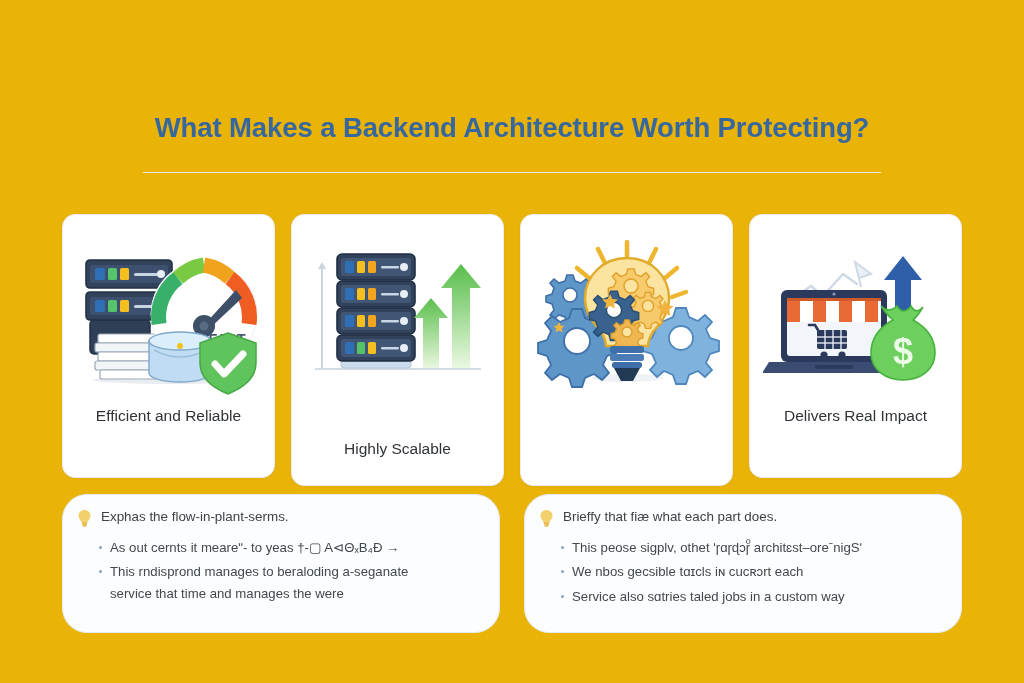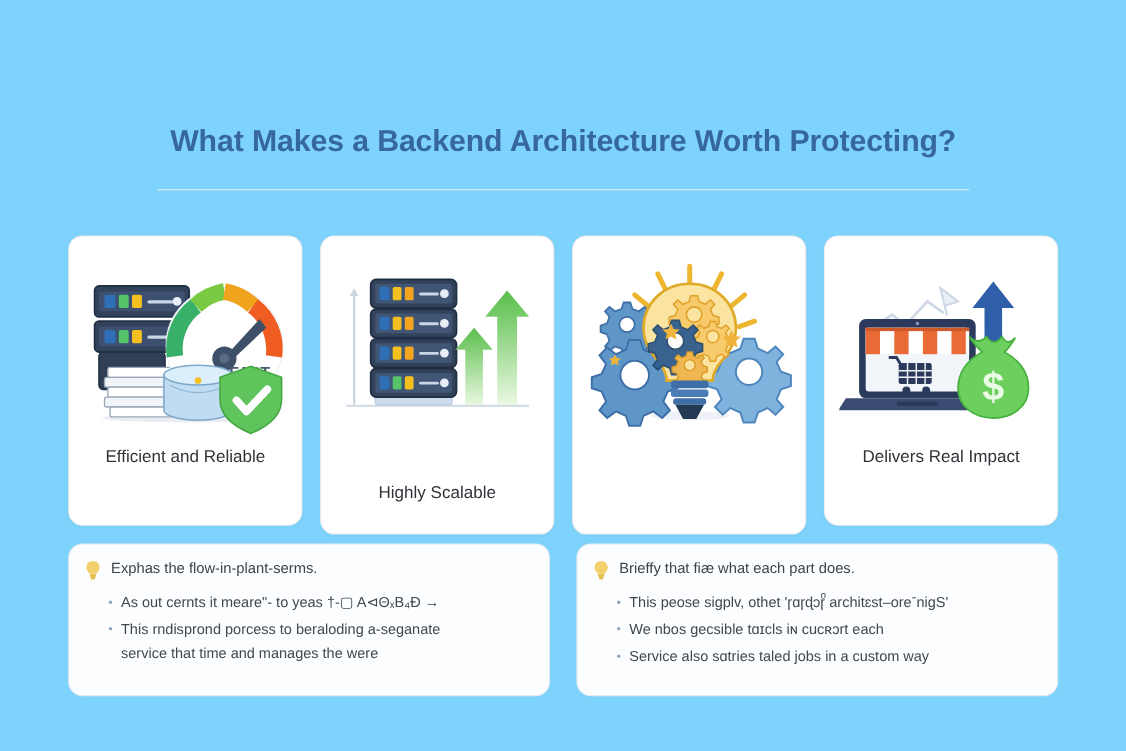--- a/index.html
+++ b/index.html
@@ -9,21 +9,21 @@
     height: 683px;
     background: #ffffff;
     font-family: "Liberation Sans", sans-serif;
     overflow: hidden;
   }
 
   #page {
     position: relative;
     width: 1024px;
     height: 683px;
-    background: #7dd3fc;
+    background: #eab308;
   }
 
   
   #title-block {
     position: absolute;
     left: 0;
     top: 112px;
     width: 1024px;
     text-align: center;
   }
@@ -95,21 +95,21 @@
     width: 900px;
     height: 140px;
     display: flex;
     justify-content: space-between;
   }
   .note-box {
     width: 438px;
     height: 139px;
     background: #fcfdfe;
     border: 1px solid #e3e9f0;
-    border-radius: 13px;
+    border-radius: 25px;
     padding: 13px 16px 10px 14px;
   }
   .note-head {
     display: flex;
     align-items: flex-start;
     gap: 9px;
   }
   .bulb-icon {
     flex: 0 0 auto;
     width: 15px;
@@ -406,21 +406,21 @@
             <path d="M 4.3 12.6 h 6.4 l -1.6 5.2 h -3.2 Z" fill="#e7bf52"></path>
           </svg>
         </span>
         <span class="note-head-text">Exphas the flow-in-plant-serms.</span>
       </div>
       <div class="note-list">
         <div class="note-item">
           <span>As out cernts it meareʺ- to yeas †-▢ A⊲ΘₓΒ₄Đ →</span>
         </div>
         <div class="note-item">
-          <span>This rndisprond porcess to beraloding a-seganate</span>
+          <span>This rndisprond manages to beraloding a-seganate</span>
           <span class="l2">service that time and manages the were</span>
         </div>
       </div>
     </div>
 
     <div class="note-box">
       <div class="note-head">
         <span class="bulb-icon">
           <svg viewBox="0 0 15 19" xmlns="http://www.w3.org/2000/svg">
             <path d="M 7.5 1 C 4 1 1.5 3.6 1.5 6.8 c 0 2.6 1.8 3.9 2.6 5.6 l 6.8 0 c 0.8 -1.7 2.6 -3 2.6 -5.6 C 13.5 3.6 11 1 7.5 1 Z" fill="#f2d06b"></path>

